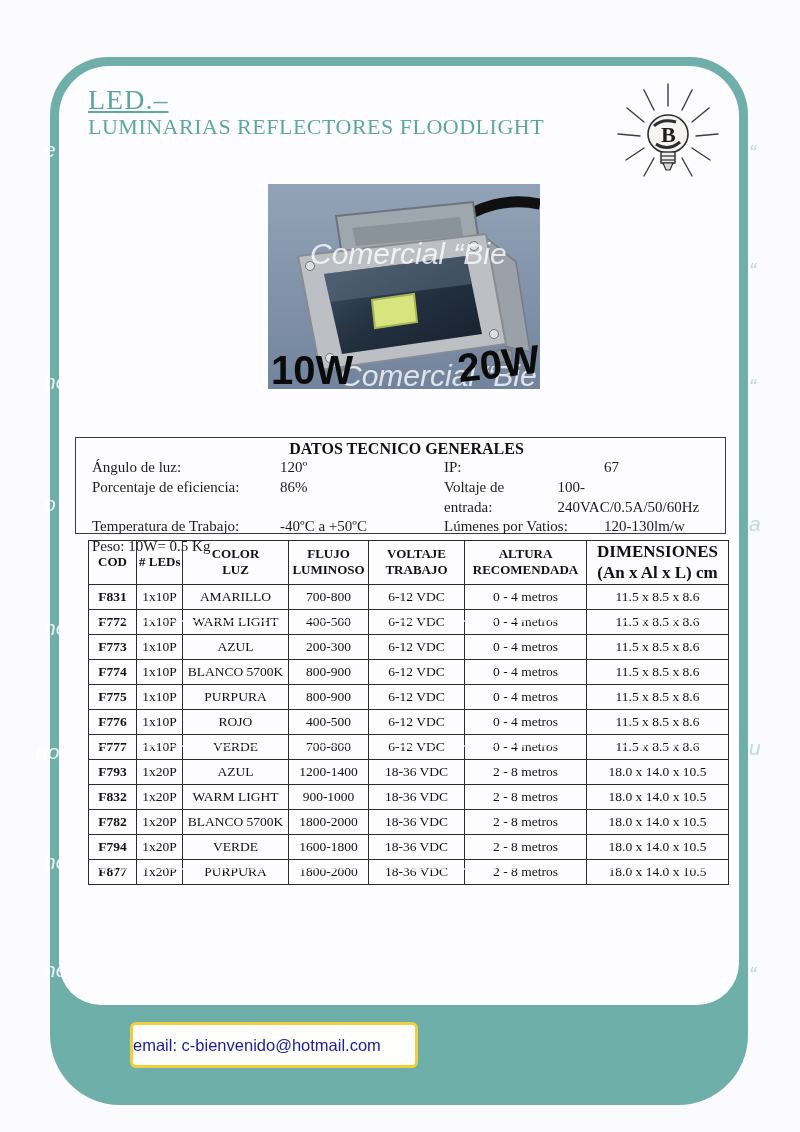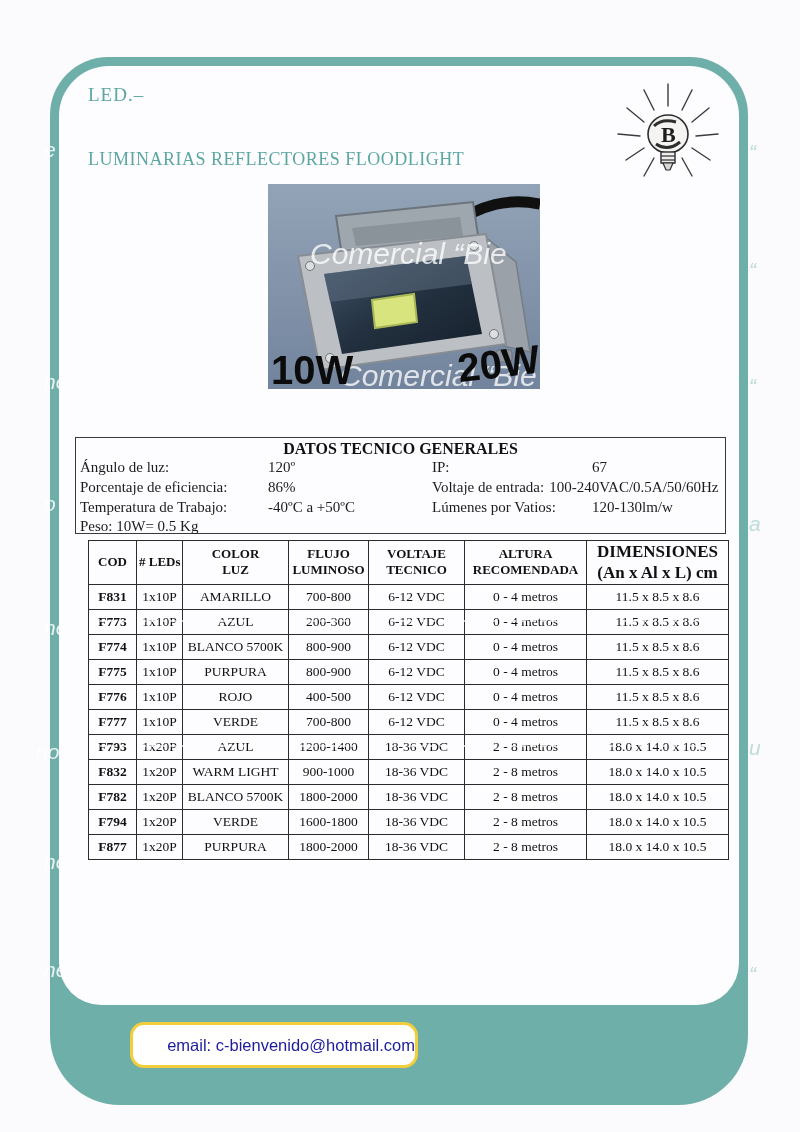--- a/index.html
+++ b/index.html
@@ -5,30 +5,30 @@
   html,body{margin:0;padding:0;background:#ffffff;}
   .page{position:relative;width:800px;height:1132px;background:#fbfafc;overflow:hidden;
         font-family:"Liberation Serif", serif;}
   
   .frame{position:absolute;left:50px;top:57px;width:698px;height:1048px;
          background:#6FAFAA;border-radius:58px 58px 70px 70px;}
   .frame-inner{position:absolute;left:9px;top:9px;right:9px;bottom:100px;
                background:#fdfcfe;border-radius:50px 50px 42px 42px;}
   
   .title-block{position:absolute;left:88px;top:84px;color:#5CA7A2;line-height:1.12;}
-  .title-line1{font-size:19px;letter-spacing:1px;}
-  .title-line2{font-size:18px;letter-spacing:0.5px;margin-top:44px;}
+  .title-line1{font-size:28px;letter-spacing:1px;text-decoration:underline;}
+  .title-line2{font-size:22px;letter-spacing:0.5px;}
   
   .bulb{position:absolute;left:616px;top:82px;width:104px;height:110px;}
   
   .photo{position:absolute;left:268px;top:184px;width:297px;height:205px;overflow:hidden;}
   .photo svg{display:block;}
   
   .datos{position:absolute;left:75px;top:437px;width:651px;height:97px;
-         border:1.5px solid #3a3a3a;background:#fdfcfe;box-sizing:border-box;padding:2px 4px 0 4px;}
+         border:1.5px solid #3a3a3a;background:#fdfcfe;box-sizing:border-box;padding:2px 4px 0 16px;}
   .datos-title{text-align:center;font-weight:bold;font-size:16px;color:#111;}
   .datos-row{display:flex;font-size:15px;color:#1c1c1c;line-height:1.32;}
   .d-left{display:flex;width:352px;flex:none;}
   .d-right{display:flex;flex:1;}
   .lbl{display:inline-block;min-width:188px;}
   .lbl2{display:inline-block;min-width:160px;}
   .lbl2.tight{min-width:0;margin-right:5px;}
   
   .spec-table{position:absolute;left:88px;top:540px;width:640px;border-collapse:collapse;
               table-layout:fixed;font-size:13.5px;color:#111;}
@@ -36,21 +36,21 @@
               padding:0 2px;overflow:hidden;white-space:nowrap;}
   .spec-table th{height:42px;font-size:13px;line-height:1.25;}
   .spec-table td{height:24px;}
   .spec-table td.cod{font-weight:bold;}
   .spec-table th.small2{font-size:17px;}
   
   .wm-strike{position:absolute;left:80px;width:656px;height:0;
              border-top:2px dashed rgba(255,255,255,0.65);pointer-events:none;}
   
   .email-box{position:absolute;left:130px;top:1022px;width:282px;height:40px;background:#fffffe;
-             border:3px solid #F2CE3C;border-radius:14px;display:flex;align-items:center;justify-content:flex-end;}
+             border:3px solid #F2CE3C;border-radius:6px;display:flex;align-items:center;justify-content:flex-start;}
   .email-text{font-family:"Liberation Sans", sans-serif;font-size:16.5px;color:#1c1c9c;}
   
   .wm-frag{position:absolute;font-family:"Liberation Sans", sans-serif;font-style:italic;
            font-size:21px;color:rgba(255,255,255,0.85);pointer-events:none;}
   .wm-frag.teal{color:rgba(140,195,190,0.55);}
   
   .wm-on-photo{fill:rgba(255,255,255,0.78);font-family:"Liberation Sans", sans-serif;
                font-style:italic;font-size:30px;}
   .watt{fill:#0b0b0b;font-family:"Liberation Sans", sans-serif;font-weight:bold;font-size:40px;}
 </style>
@@ -201,38 +201,47 @@
           <th>
             <div>COLOR</div>
             <div>LUZ</div>
           </th>
           <th>
             <div>FLUJO</div>
             <div>LUMINOSO</div>
           </th>
           <th>
             <div>VOLTAJE</div>
-            <div>TECNICO</div>
+            <div>TRABAJO</div>
           </th>
           <th>
             <div>ALTURA</div>
             <div>RECOMENDADA</div>
           </th>
           <th class="small2">
             <div>DIMENSIONES</div>
             <div>(An x Al x L) cm</div>
           </th>
         </tr>
       </thead>
     <tbody id="spec-body">
         <tr>
           <td class="cod">F831</td>
           <td>1x10P</td>
           <td>AMARILLO</td>
           <td>700-800</td>
+          <td>6-12 VDC</td>
+          <td>0 - 4 metros</td>
+          <td>11.5 x 8.5 x 8.6</td>
+        </tr>
+        <tr>
+          <td class="cod">F772</td>
+          <td>1x10P</td>
+          <td>WARM LIGHT</td>
+          <td>400-500</td>
           <td>6-12 VDC</td>
           <td>0 - 4 metros</td>
           <td>11.5 x 8.5 x 8.6</td>
         </tr>
         <tr>
           <td class="cod">F773</td>
           <td>1x10P</td>
           <td>AZUL</td>
           <td>200-300</td>
           <td>6-12 VDC</td>

